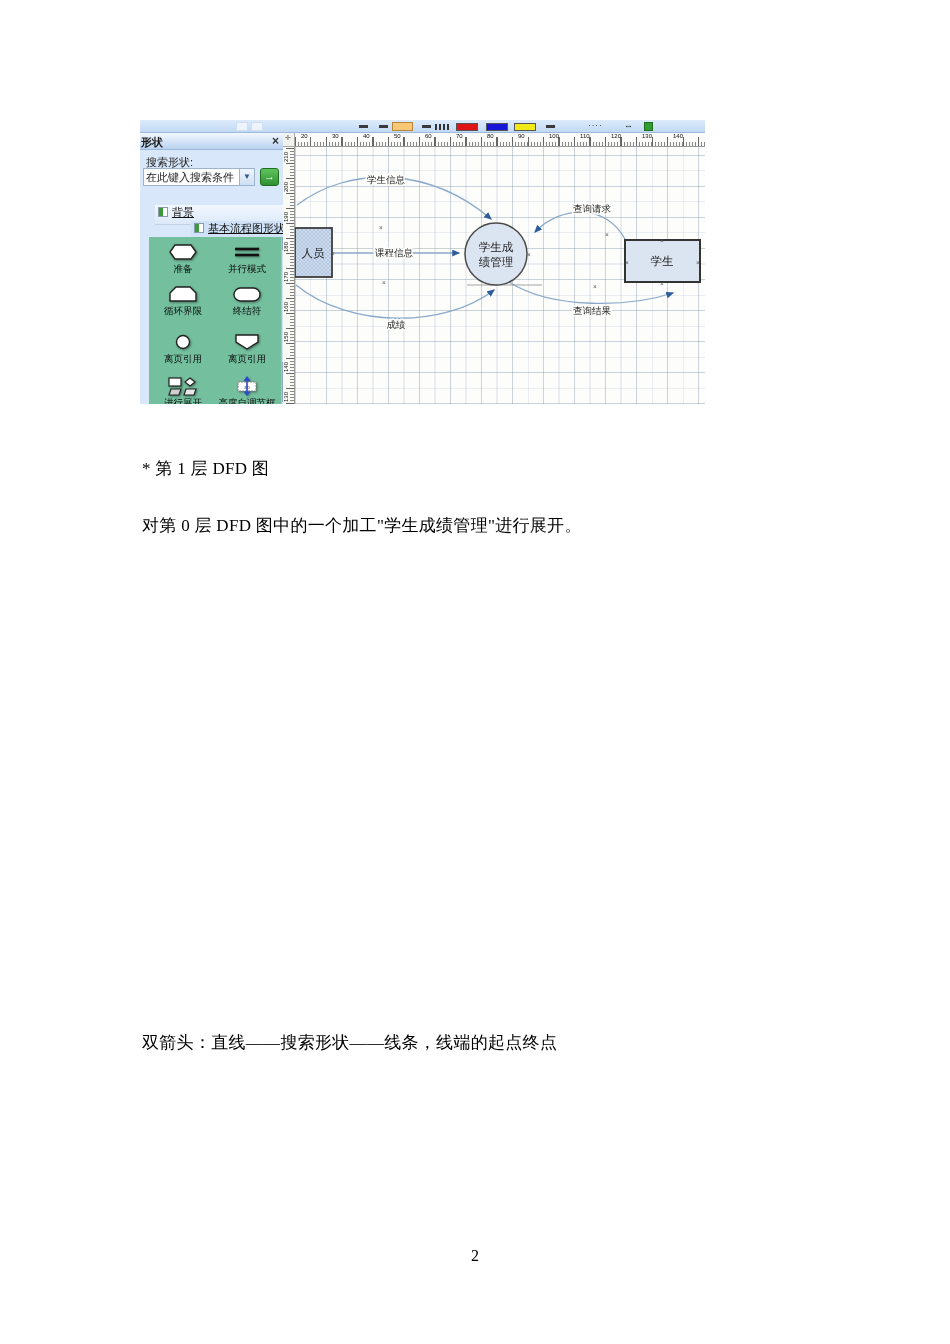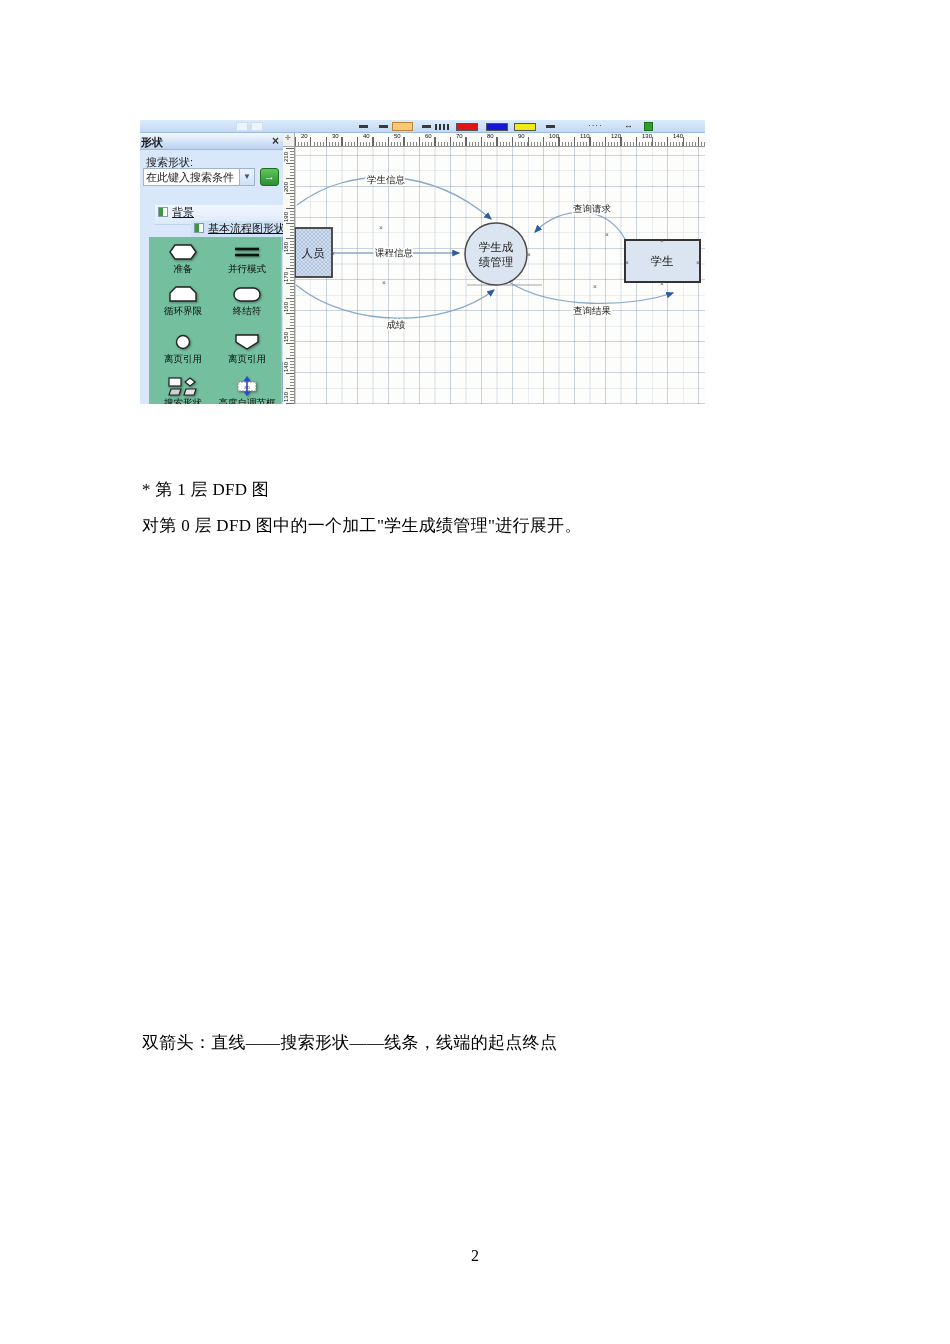--- a/index.html
+++ b/index.html
@@ -168,21 +168,21 @@
 
         <div class="sitem" style="left:3px;top:138px;">
           <div class="ibx">
             <svg width="30" height="19">
               <rect x="1" y="1" width="12" height="8" fill="#fff" stroke="#222" stroke-width="1.2"></rect>
               <polygon points="22,1 27,5 22,9 17,5" fill="#fff" stroke="#222" stroke-width="1.2"></polygon>
               <polygon points="3,12 13,12 11,18 1,18" fill="#cfcfcf" stroke="#222" stroke-width="1.2"></polygon>
               <polygon points="18,12 28,12 26,18 16,18" fill="#e8e8e8" stroke="#222" stroke-width="1.2"></polygon>
             </svg>
           </div>
-          <div class="lbl">搜索形状</div>
+          <div class="lbl">进行展开</div>
         </div>
         <div class="sitem" style="left:67px;top:138px;">
           <div class="ibx">
             <svg width="30" height="20">
               <rect x="6" y="6" width="18" height="9" fill="#fff" stroke="#888" stroke-width="1" stroke-dasharray="2 1"></rect>
               <text x="15" y="13" font-size="5" fill="#555" text-anchor="middle" font-family="Liberation Sans,sans-serif">ab</text>
               <line x1="15" y1="2" x2="15" y2="19" stroke="#2b49c8" stroke-width="1.6"></line>
               <polygon points="15,0 11.5,5 18.5,5" fill="#2b49c8"></polygon>
               <polygon points="15,20 11.5,15.5 18.5,15.5" fill="#2b49c8"></polygon>
             </svg>
@@ -271,17 +271,17 @@
             <text x="332" y="118">×</text>
             <text x="403" y="118">×</text>
             <text x="367" y="139">×</text>
             <text x="38" y="109">×</text>
           </g>
         </svg>
       </div>
     </div>
   </div>
 
-  <p class="ptext" style="top:478px;text-align:right;">* 第 1 层 DFD 图</p>
+  <p class="ptext" style="top:457px;text-align:right;">* 第 1 层 DFD 图</p>
   <p class="ptext" style="top:514px;">对第 0 层 DFD 图中的一个加工"学生成绩管理"进行展开。</p>
   <p class="ptext" style="top:1031px;">双箭头：直线——搜索形状——线条，线端的起点终点</p>
   <div class="pnum">2</div>
 </div>
 
 </body></html>

